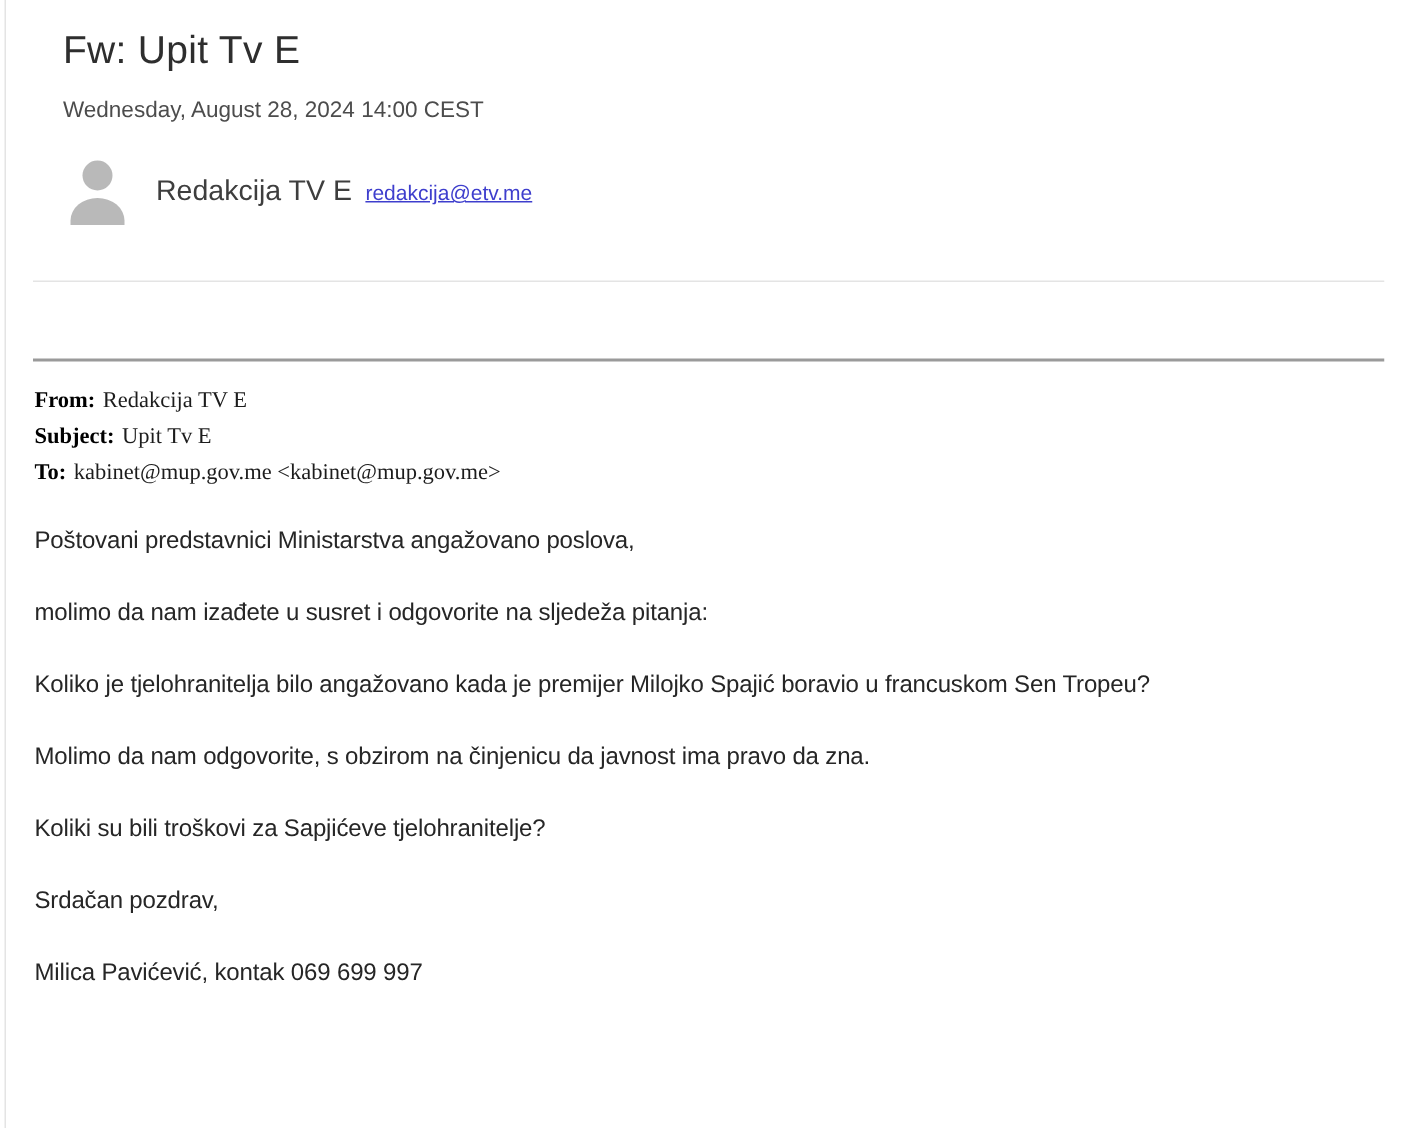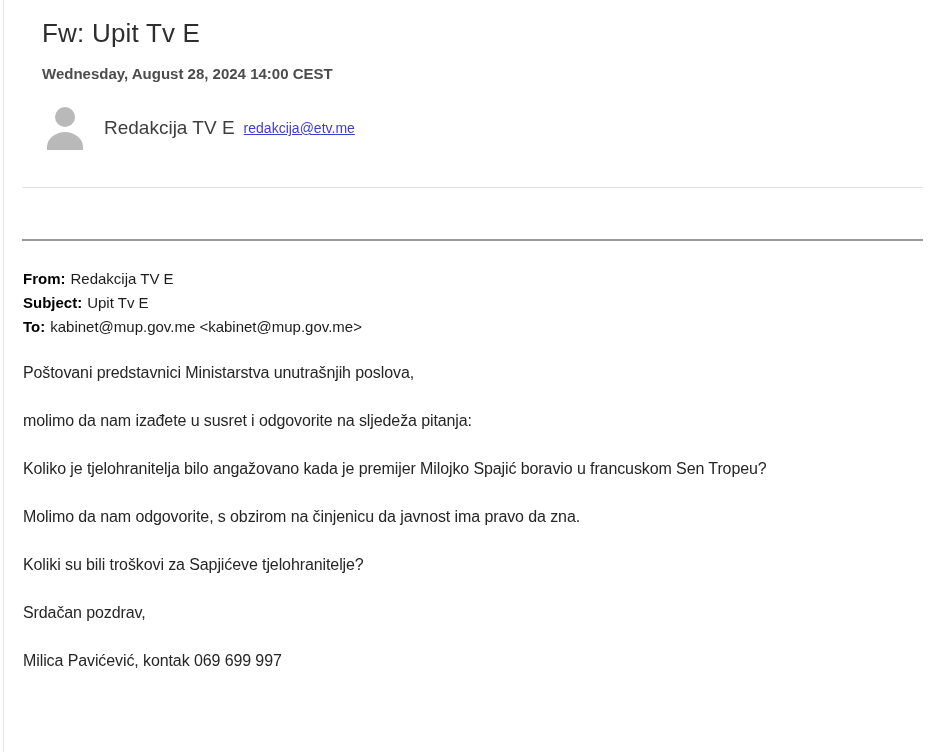--- a/index.html
+++ b/index.html
@@ -26,21 +26,20 @@
     line-height: 34px;
     font-weight: 400;
     color: #2e2e2e;
     letter-spacing: 0.2px;
   }
   .date {
     margin-top: 14px;
     font-size: 15px;
     line-height: 20px;
     color: #4c4c4c;
-    font-weight: bold;
   }
   .sender-row {
     margin-top: 22px;
     height: 44px;
     display: flex;
     align-items: center;
   }
   .avatar { width: 46px; height: 44px; flex: 0 0 auto; }
   .sender-name {
     margin-left: 16px;
@@ -57,21 +56,21 @@
   .divider-light {
     margin: 37px 0 0 22px;
     height: 1px;
     background: var(--divider-light, #e4e4e4);
   }
   .divider-dark {
     margin: 51px 0 0 22px;
     height: 2px;
     background: var(--divider-dark, #9a9a9a);
   }
-  .fwd { margin: 26px 0 0 23px; }
+  .fwd { margin: 14px 0 0 23px; font-family: Liberation Serif, serif; }
   .hdr-row { font-size: 15px; line-height: 24px; color: #1c1c1c; }
   .hdr-label { font-weight: 700; margin-right: 5px; color: #000000; }
   .body-paragraphs { margin: 24px 0 0 23px; }
   .body-paragraphs p {
     margin: 0 0 28px 0;
     font-size: 16px;
     line-height: 20px;
     color: #262626;
     letter-spacing: -0.1px;
   }
@@ -107,21 +106,21 @@
     </div>
     <div class="hdr-row">
       <span class="hdr-label">Subject:</span><span class="hdr-value">Upit Tv E</span>
     </div>
     <div class="hdr-row">
       <span class="hdr-label">To:</span><span class="hdr-value">kabinet@mup.gov.me &lt;kabinet@mup.gov.me&gt;</span>
     </div>
   </div>
 
   <div class="body-paragraphs">
-    <p>Poštovani predstavnici Ministarstva unutrašnjih poslova,</p>
+    <p>Poštovani predstavnici Ministarstva angažovano poslova,</p>
     <p>molimo da nam izađete u susret i odgovorite na sljedeža pitanja:</p>
     <p>Koliko je tjelohranitelja bilo angažovano kada je premijer Milojko Spajić boravio u francuskom Sen Tropeu?</p>
     <p>Molimo da nam odgovorite, s obzirom na činjenicu da javnost ima pravo da zna.</p>
     <p>Koliki su bili troškovi za Sapjićeve tjelohranitelje?</p>
     <p>Srdačan pozdrav,</p>
     <p>Milica Pavićević, kontak 069 699 997</p>
   </div>
 </div>
 
 </body></html>

